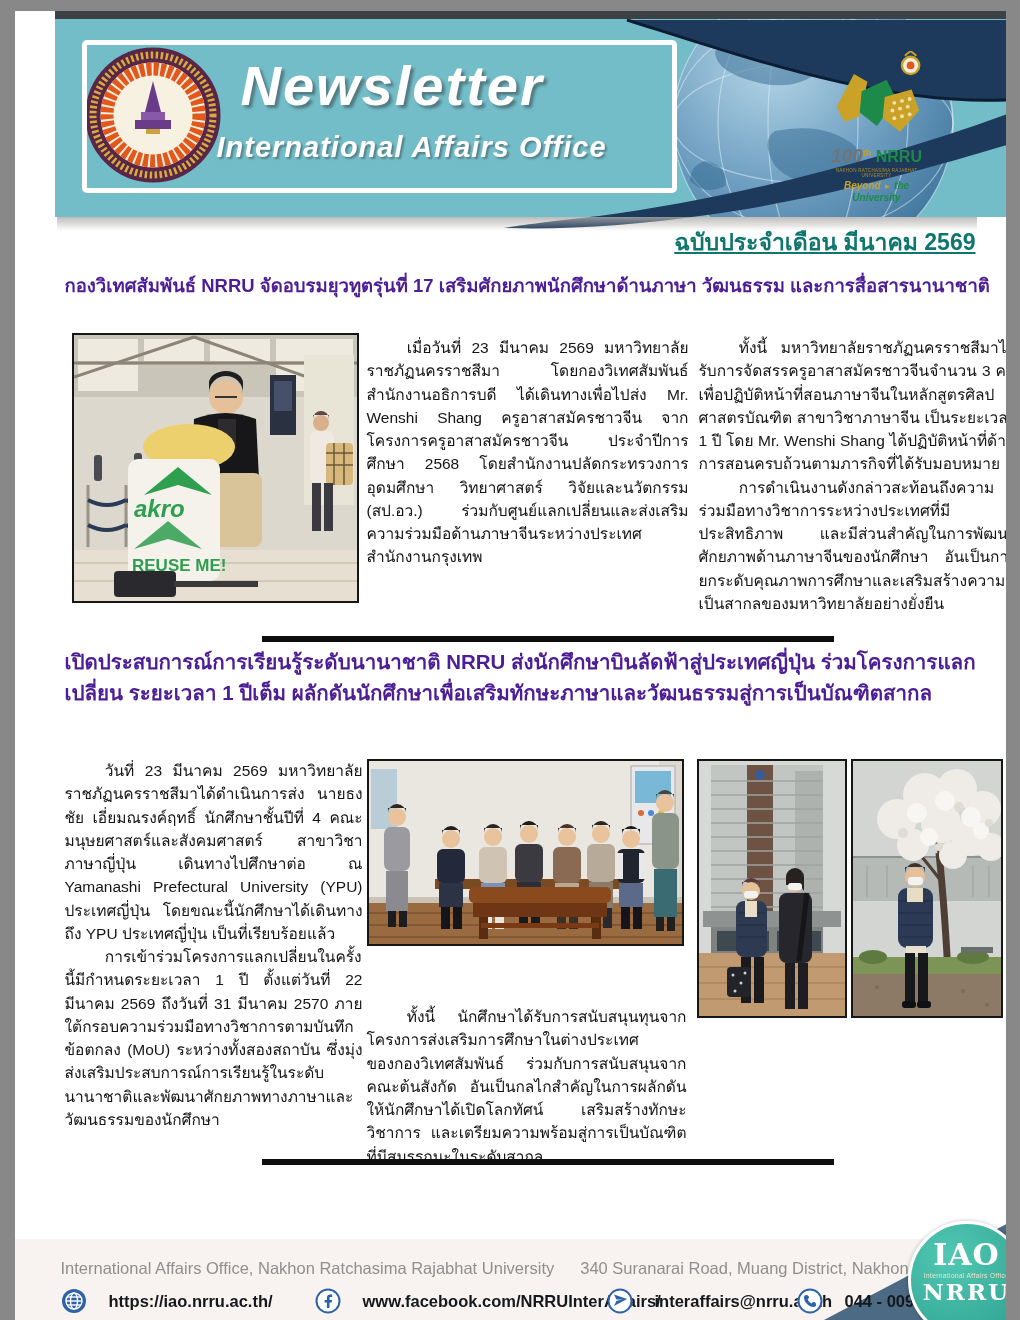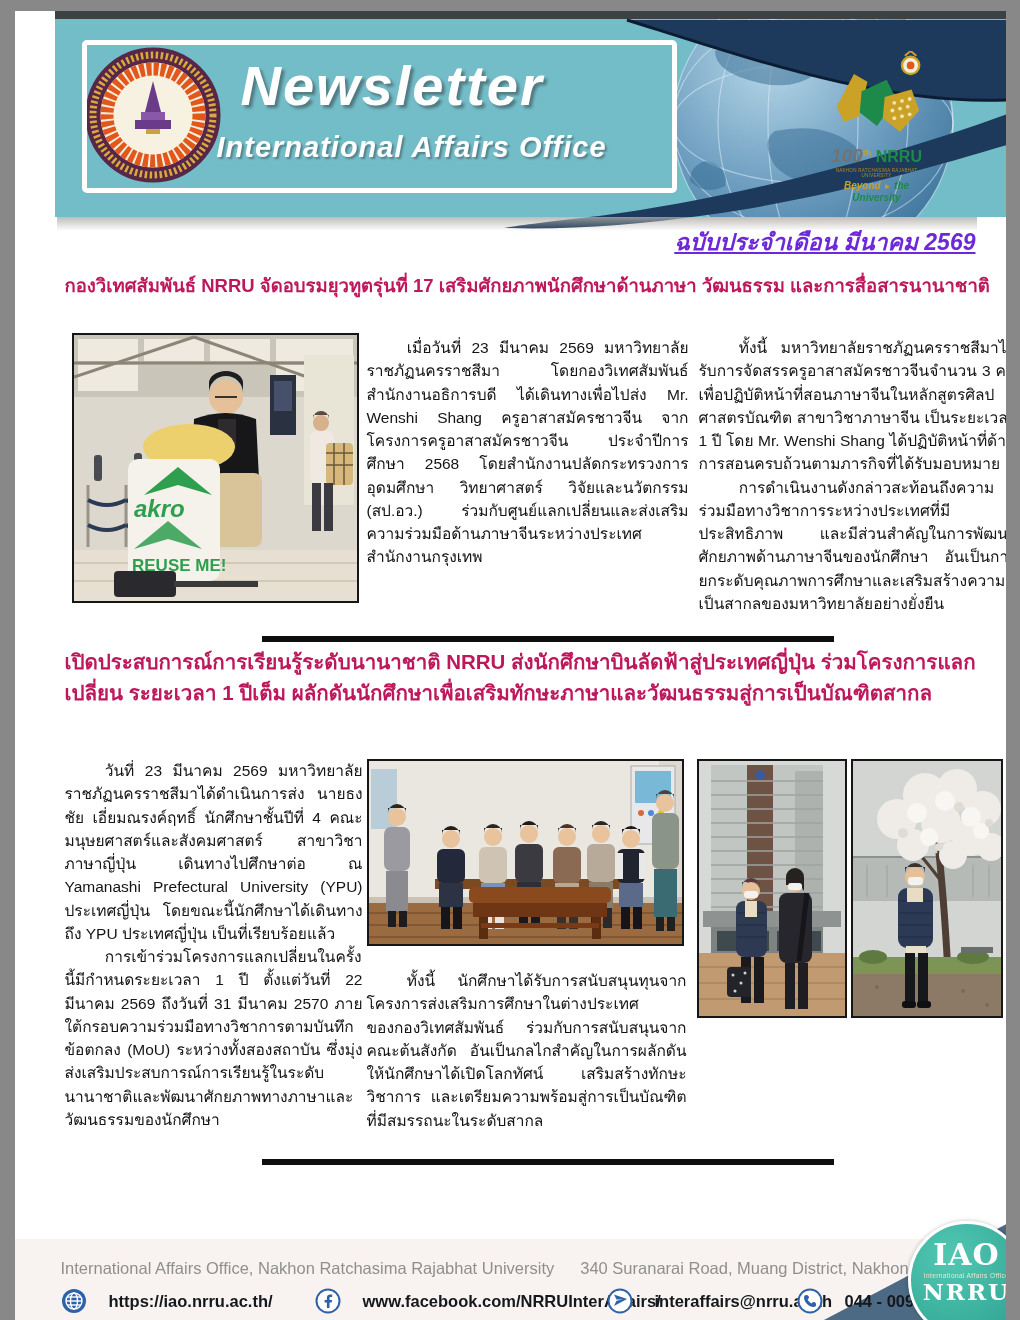--- a/index.html
+++ b/index.html
@@ -18,32 +18,32 @@
   #logo100-text{left:806px;top:134px;width:112px;z-index:7;text-align:center;line-height:1.15;}
   .l100-num{color:#737373;font-weight:bold;font-style:italic;font-size:19px;}
   .l100-th{color:#c9a227;font-weight:bold;font-size:9px;vertical-align:super;}
   .l100-nrru{color:#1e8a4a;font-weight:bold;font-size:16px;}
   .l100-univ{display:block;color:#b08a2a;font-size:4.5px;letter-spacing:.3px;margin-top:1px;}
   .l100-tag{display:block;font-size:10px;margin-top:2px;}
   .l100-beyond{color:#c9a227;font-weight:bold;font-style:italic;}
   .l100-arrow{color:#c9a227;font-size:8px;}
   .l100-theuniv{color:#1e8a4a;font-weight:bold;font-style:italic;}
   
-  #issue{right:30px;top:213px;font-size:23px;font-weight:bold;font-style:italic;
-         text-decoration:underline;color:#6d28d9;z-index:6;}
+  #issue{right:30px;top:213px;font-size:23px;font-weight:bold;
+         text-decoration:underline;color:#0f766e;z-index:6;}
   
-  .headline{color:#be185d;font-weight:bold;}
+  .headline{color:#4c1d95;font-weight:bold;}
   #a1-head{left:50px;top:260px;width:935px;font-size:18.5px;}
   #a2-head{left:50px;top:636px;width:938px;font-size:20.5px;line-height:1.5;}
   .col{font-size:15.5px;line-height:1.5;text-align:justify;color:#141414;}
   .col p{margin:0;text-indent:2.6em;}
   #a1-c1{left:352px;top:325px;width:322px;}
   #a1-c2{left:684px;top:325px;width:318px;}
   #a2-c1{left:50px;top:748px;width:298px;}
-  #a2-c2{left:352px;top:958px;width:320px;}
+  #a2-c2{left:352px;top:994px;width:320px;}
   .photo{border:2px solid #161616;background:#ddd;z-index:2;}
   #ph1{left:57px;top:322px;}
   #ph2{left:352px;top:748px;}
   #ph3{left:682px;top:748px;}
   #ph4{left:836px;top:748px;}
   .divider{left:247px;width:572px;height:6px;background:#0e0e0e;z-index:2;}
   
   #foot-bg{left:0;top:1228px;width:1020px;height:92px;background:#f8f3f0;z-index:1;}
   #foot-tri{left:0;top:1190px;z-index:2;}
   #foot-strip{left:0;top:1312px;width:1020px;height:8px;background:#4090a5;z-index:2;}

